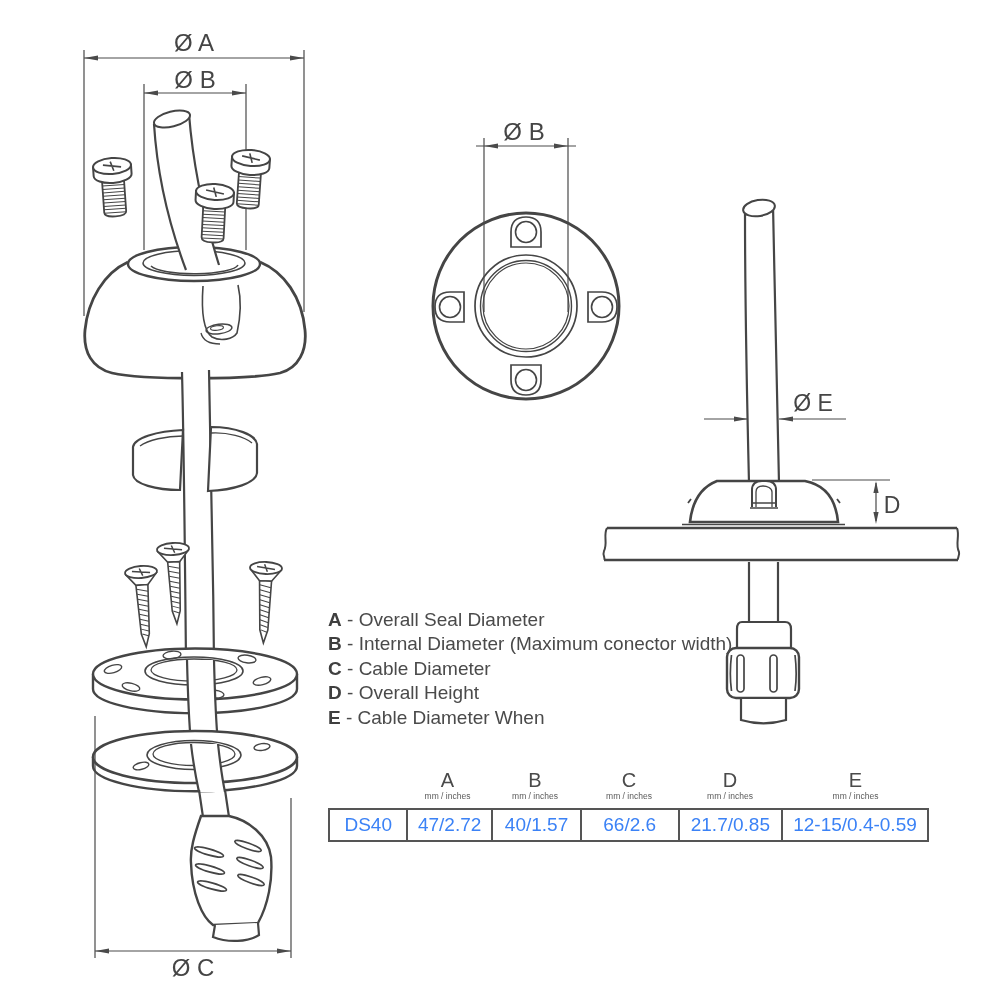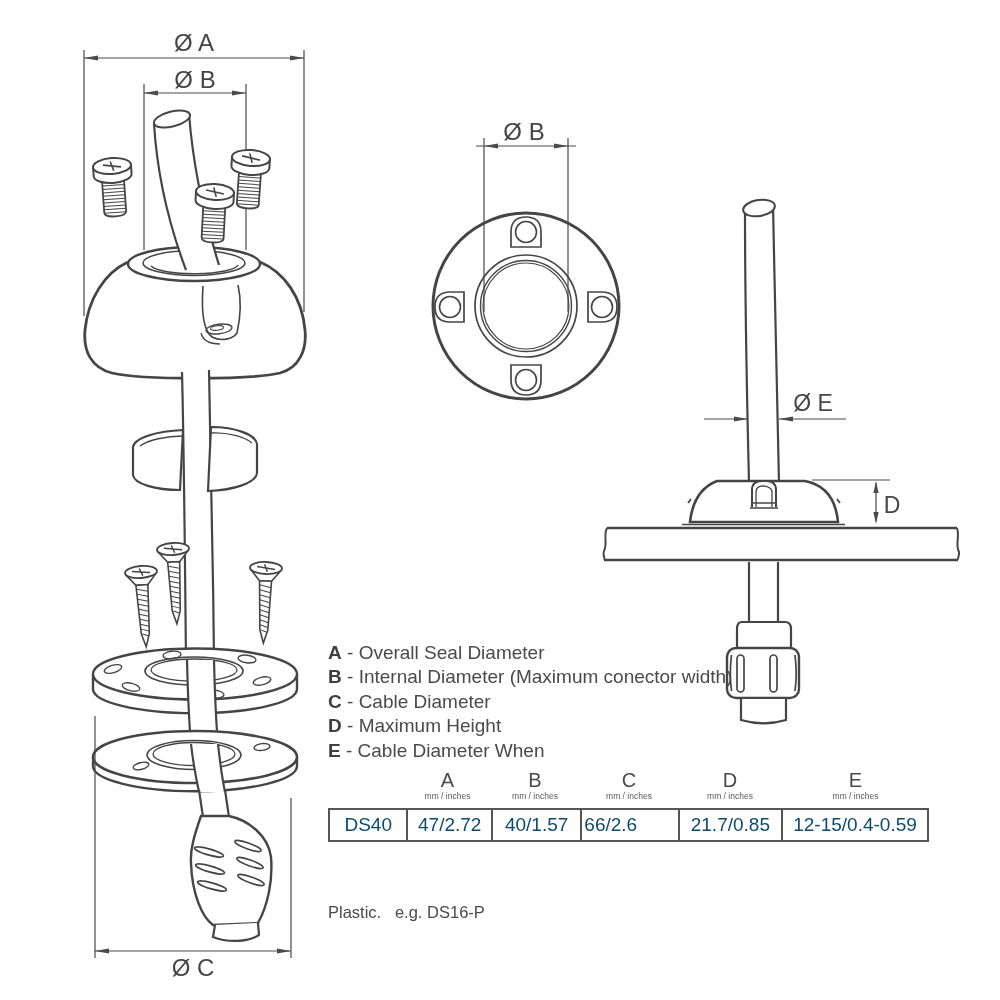--- a/index.html
+++ b/index.html
@@ -3,34 +3,34 @@
 <meta charset="utf-8">
 <style>
   html,body{margin:0;padding:0;background:#ffffff;}
   .canvas{position:relative;width:973px;height:1000px;background:#ffffff;overflow:hidden;
           font-family:"Liberation Sans",sans-serif;color:#454545;text-decoration:underline;}
   svg{position:absolute;left:0;top:0;}
   svg text{font-family:"Liberation Sans",sans-serif;fill:#454545;}
   .dim-label{font-size:24px;}
   .dim-label-sm{font-size:23px;}
 
-  .legend{position:absolute;left:328px;top:641px;font-size:19px;line-height:24.4px;color:#4a4a4a;}
+  .legend{position:absolute;left:328px;top:608px;font-size:19px;line-height:24.4px;color:#4a4a4a;}
   .lrow b{font-weight:bold;color:#3f3f3f;}
   .lsep{white-space:pre;}
 
   .spec-table{position:absolute;left:328px;top:769px;width:601px;}
   .thead{display:flex;}
   .thcell{text-align:center;}
   .thletter{font-size:20px;color:#4a4a4a;line-height:22px;}
   .thunit{font-size:8.5px;color:#5a5a5a;line-height:10px;}
   .trow{display:flex;border:2px solid #555555;margin-top:7px;}
-  .tcell{box-sizing:border-box;height:30px;line-height:30px;font-size:19px;color:#0c4a6e;
+  .tcell{box-sizing:border-box;height:30px;line-height:30px;font-size:19px;color:#3b82f6;
          text-align:center;border-left:2px solid #555555;overflow:hidden;white-space:nowrap;}
   .tcell.first{border-left:none;}
-  .tcell.leftalign{text-align:left;padding-left:2px;}
+  .tcell.leftalign{text-align:left;padding-left:21px;}
   .w0{width:77px;} .w1{width:85px;} .w2{width:90px;} .w3{width:98px;} .w4{width:104px;} .w5{width:147px;}
 
   .note{position:absolute;left:328px;top:856px;font-size:16.5px;line-height:22.5px;
         color:#4a4a4a;white-space:pre-wrap;}
 </style>
 </head>
 <body>
 
 <div class="canvas">
 
@@ -245,21 +245,21 @@
       </g>
       <path d="M741,698 H786 V720 C771,724.5 756,724.5 741,720 Z" stroke-width="2.2"></path>
     </g>
   </g>
 </svg>
 
 <div class="legend">
   <div class="lrow"><b>A</b><span class="lsep"> - </span><span>Overall Seal Diameter</span></div>
   <div class="lrow"><b>B</b><span class="lsep"> - </span><span>Internal Diameter (Maximum conector width)</span></div>
   <div class="lrow"><b>C</b><span class="lsep"> - </span><span>Cable Diameter</span></div>
-  <div class="lrow"><b>D</b><span class="lsep"> - </span><span>Maximum Height</span></div>
+  <div class="lrow"><b>D</b><span class="lsep"> - </span><span>Overall Height</span></div>
   <div class="lrow"><b>E</b><span class="lsep"> - </span><span>Cable Diameter When</span></div>
 </div>
 
 <div class="spec-table">
   <div class="thead">
     <div class="thcell w0"></div>
     <div class="thcell w1">
       <div class="thletter">A</div>
       <div class="thunit">mm / inches</div>
     </div>
@@ -284,16 +284,15 @@
     <div class="tcell first w0">DS40</div>
     <div class="tcell w1">47/2.72</div>
     <div class="tcell w2">40/1.57</div>
     <div class="tcell w3 leftalign">66/2.6</div>
     <div class="tcell w4">21.7/0.85</div>
     <div class="tcell w5">12-15/0.4-0.59</div>
   </div>
 </div>
 
 <div class="note">
-  <div>Plastic.   e.g. DS16-P</div>
 </div>
 
 </div>
 
 </body></html>

